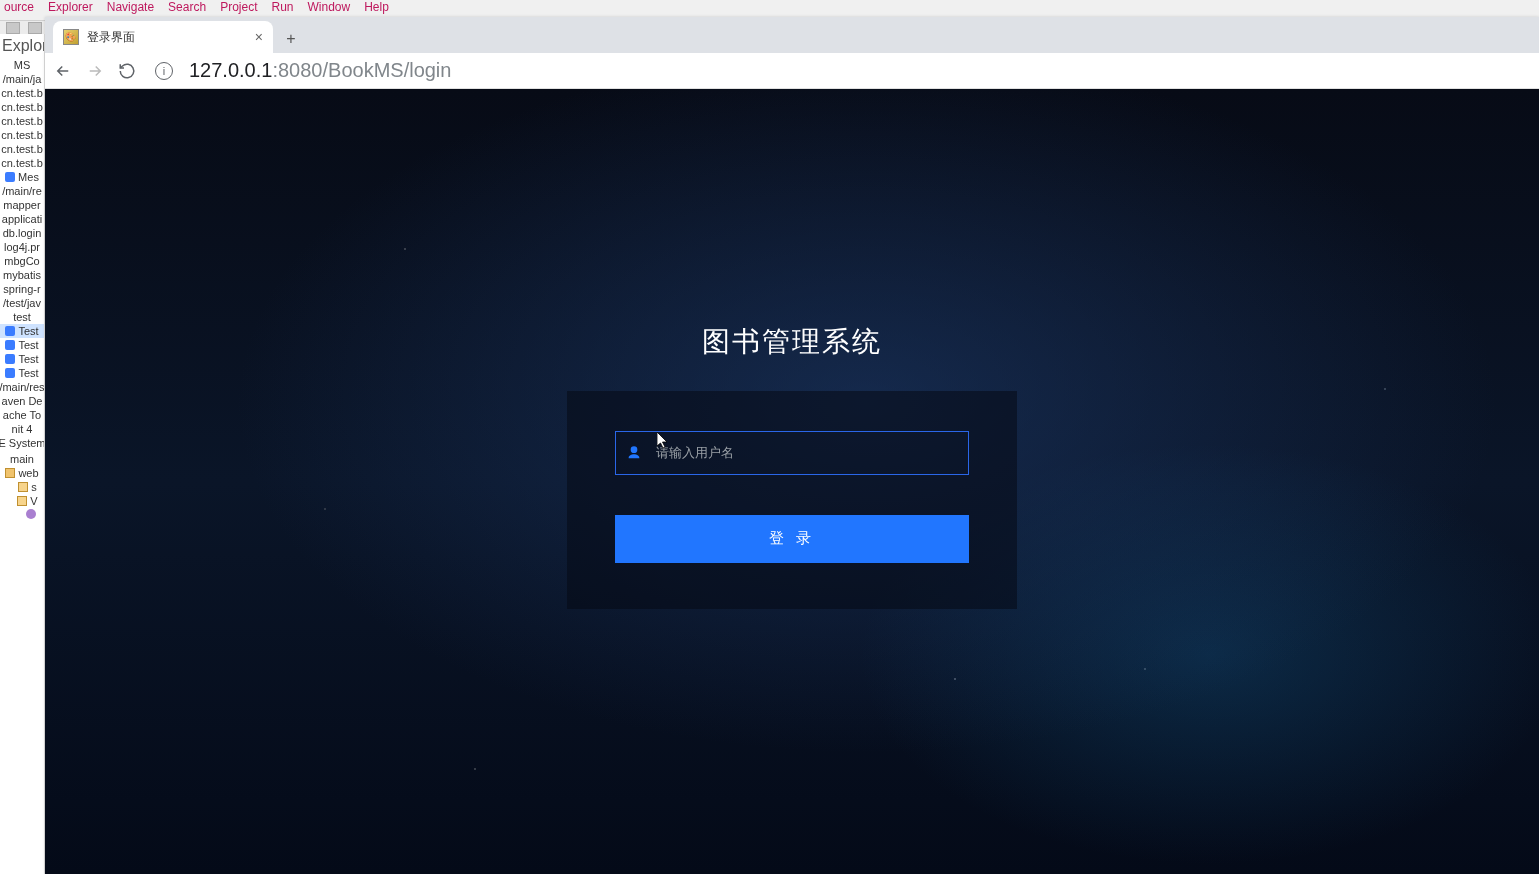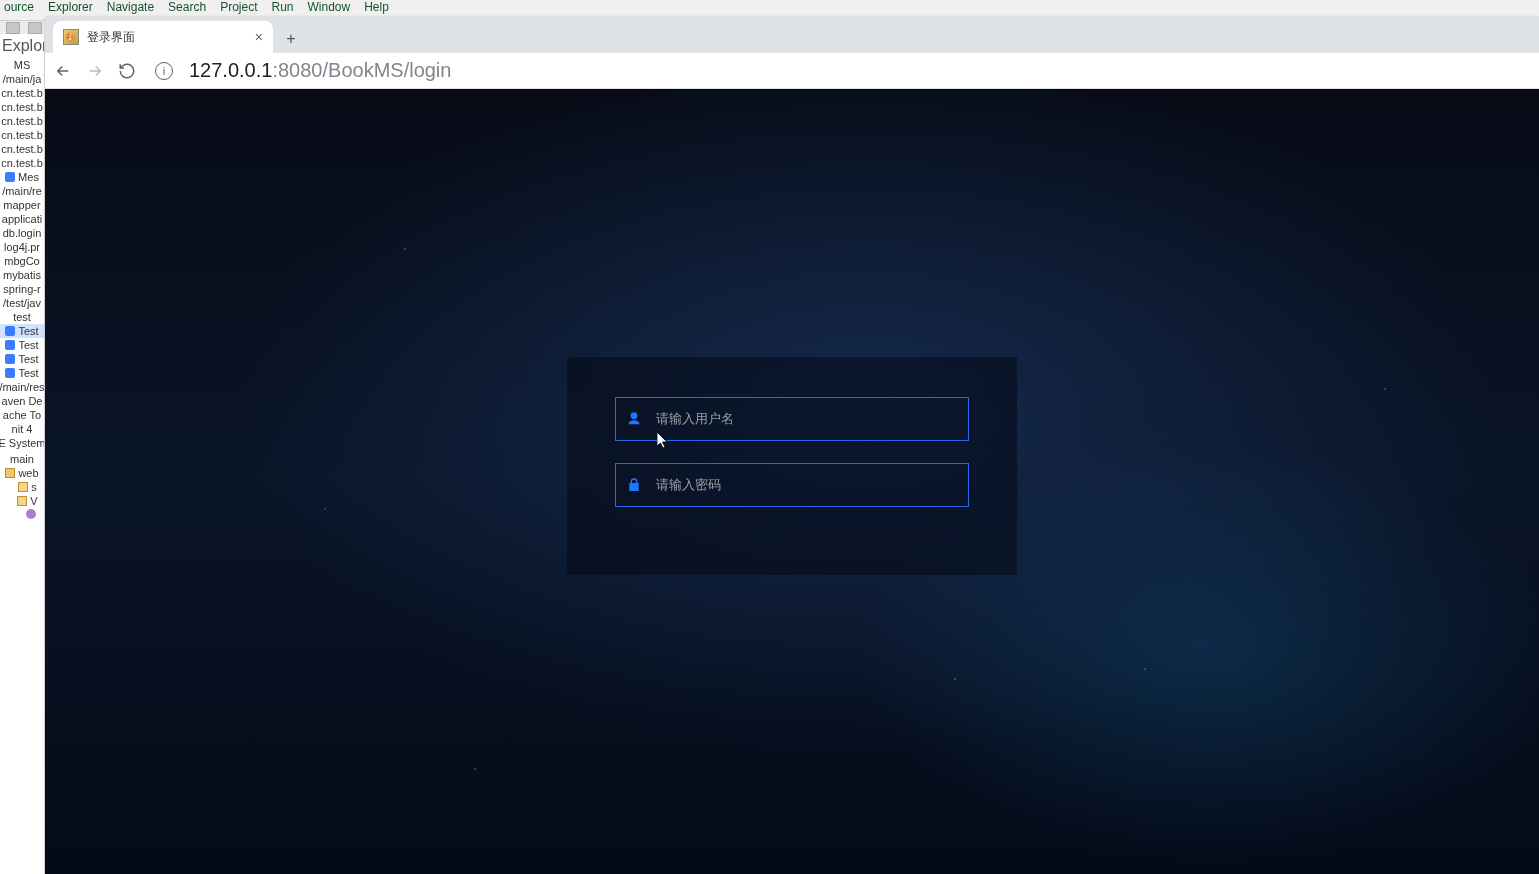--- a/index.html
+++ b/index.html
@@ -1,19 +1,19 @@
 <!DOCTYPE html>
 <html><head>
   <meta charset="utf-8">
   <style>
     * { margin:0; padding:0; box-sizing:border-box; font-family:"Segoe UI","Microsoft YaHei",Arial,sans-serif; }
     body { width:1539px; height:874px; background:#f0f0f0; overflow:hidden; position:relative; }
 
     
-    .ide-menubar { height:20px; background:#f0f0f0; display:flex; align-items:flex-start; padding:0 4px; font-size:12px; color:#14532d; }
+    .ide-menubar { height:20px; background:#f0f0f0; display:flex; align-items:flex-start; padding:0 4px; font-size:12px; color:#be185d; }
     .ide-menubar .menu-item { margin-right:14px; cursor:default; }
 
     .ide-toolstrip { height:14px; background:#ececec; border-top:1px solid #d0d0d0; display:flex; align-items:center; padding-left:6px; gap:8px; }
     .ide-toolstrip .tool-ico { width:14px; height:12px; background:#c8c8c8; border:1px solid #aaa; }
 
     
     .ide-sidepanel { position:absolute; left:0; top:34px; width:45px; height:840px; background:#fff; border-right:1px solid #ddd; overflow:hidden; }
     .ide-sidepanel .side-title { font-size:16px; color:#555; padding:3px 2px; }
     .ide-sidepanel .side-item { font-size:11px; color:#333; padding:1px 3px; white-space:nowrap; display:flex; align-items:center; gap:3px;justify-content:center; }
     .ide-sidepanel .side-item.sel { background:#cfe3ff; }
@@ -236,40 +236,34 @@
     <span class="info-ico">i</span>
     <span class="url">
       <span>127.0.0.1</span><span class="dim">:8080</span><span class="dim">/BookMS/login</span>
     </span>
   </div>
 
   <div class="page">
     <div class="bg-space"></div>
 
     <div class="login-wrap">
+      <div class="sys-title">图书管理系统</div>
       <div class="login-box">
 
         <div class="field">
           <span class="f-ico">
             <svg viewBox="0 0 24 24" fill="currentColor">
                 <path d="M12 12a5 5 0 1 0-5-5 5 5 0 0 0 5 5zm0 2c-4 0-8 2-8 5v1h16v-1c0-3-4-5-8-5z"></path>
               </svg>
           </span>
           <input type="text" placeholder="请输入用户名" style="">
         </div>
 
-        <div class="field">
-          <span class="f-ico">
-            <svg viewBox="0 0 24 24" fill="currentColor">
-                <path d="M17 9V7a5 5 0 0 0-10 0v2H5v12h14V9zm-8-2a3 3 0 1 1 6 0v2H9z"></path>
-              </svg>
-          </span>
-          <input type="password" placeholder="请输入密码" style="">
-        </div>
-
+
+        <button class="login-btn">登 录</button>
       </div>
     </div>
 
     <div class="cursor-ptr">
       <svg viewBox="0 0 12 18">
           <path d="M0 0l0 14 3.5-3 2.5 5 2-1-2.5-5 4.5 0z" fill="#fff" stroke="#000" stroke-width="0.8"></path>
         </svg>
     </div>
   </div>
 </div>

